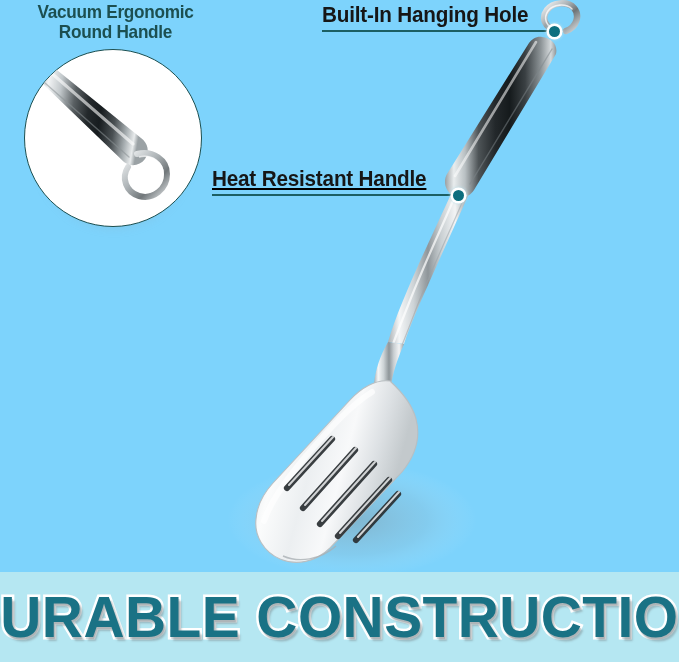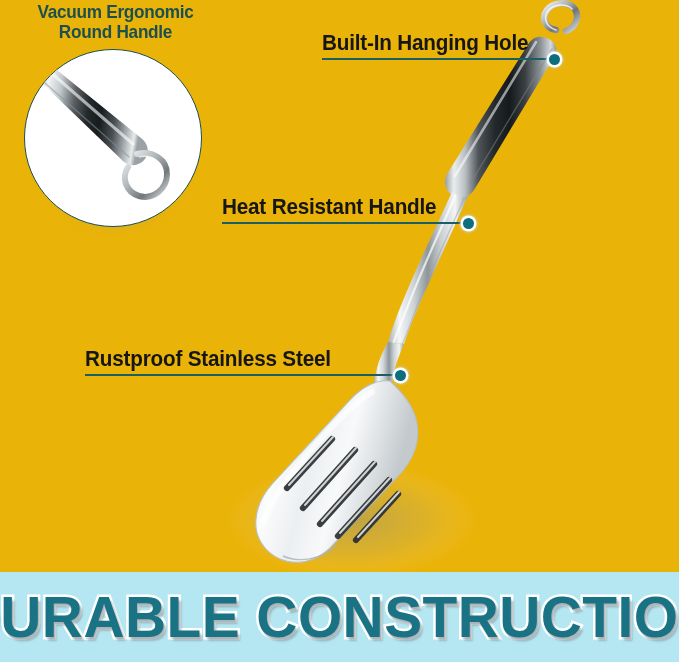--- a/index.html
+++ b/index.html
@@ -7,21 +7,21 @@
     padding: 0;
     background: #ffffff;
   }
   body {
     font-family: "Liberation Sans", sans-serif;
   }
   #page {
     position: relative;
     width: 679px;
     height: 662px;
-    background: #eab308;
+    background: #7dd3fc;
     overflow: hidden;
   }
 
   
   #inset-block {
     position: absolute;
     left: 8px;
     top: 2px;
     width: 215px;
     height: 235px;
@@ -66,21 +66,21 @@
     width: 176px;
     height: 176px;
     border-radius: 50%;
     border: 1.6px solid #1c4f50;
     background: #ffffff;
     overflow: hidden;
   }
   #inset-circle svg { display: block; }
 
   
-  .callout { position: absolute; margin-top: 28px; }
+  .callout { position: absolute; }
   .callout-text {
     font-family: "Liberation Sans Narrow", "Liberation Sans", sans-serif;
     font-weight: bold;
     font-size: 22px;
     line-height: 26px;
     color: #161616;
     letter-spacing: -0.2px;
     white-space: nowrap;
     transform: scaleX(0.94);
     transform-origin: left top;
@@ -101,21 +101,21 @@
     border-radius: 50%;
     background: #0d6e7e;
     box-shadow: 0 0 0 2.5px #ffffff, 0 0 3px 3px rgba(190,225,235,0.85);
   }
   .callout-dot.at-end { right: -5.5px; }
   .callout-dot.at-start { left: -5.5px; }
 
   #callout-hanging { left: 322px; top: 2px; }
   #callout-hanging .callout-rule { width: 232px; }
 
-  #callout-heat { left: 222px; top: 166px; }
+  #callout-heat { left: 212px; top: 166px; text-decoration: underline; }
   #callout-heat .callout-rule { width: 246px; }
 
   #callout-rust { left: 85px; top: 318px; }
   #callout-rust .callout-rule { width: 315px; }
 
   #callout-stain { left: 358px; top: 470px; }
   #callout-stain .callout-rule { width: 286px; }
   #callout-stain .callout-text { margin-left: 66px; }
 
   
@@ -305,25 +305,19 @@
     </div>
   </div>
 
   <div class="callout" id="callout-heat">
     <div class="callout-text">Heat Resistant Handle</div>
     <div class="callout-rule">
       <span class="callout-dot at-end"></span>
     </div>
   </div>
 
-  <div class="callout" id="callout-rust">
-    <div class="callout-text">Rustproof Stainless Steel</div>
-    <div class="callout-rule">
-      <span class="callout-dot at-end"></span>
-    </div>
-  </div>
 
 
   <div id="banner">
     <div id="banner-text">DURABLE CONSTRUCTION</div>
   </div>
 
 </div>
 
 </body></html>

